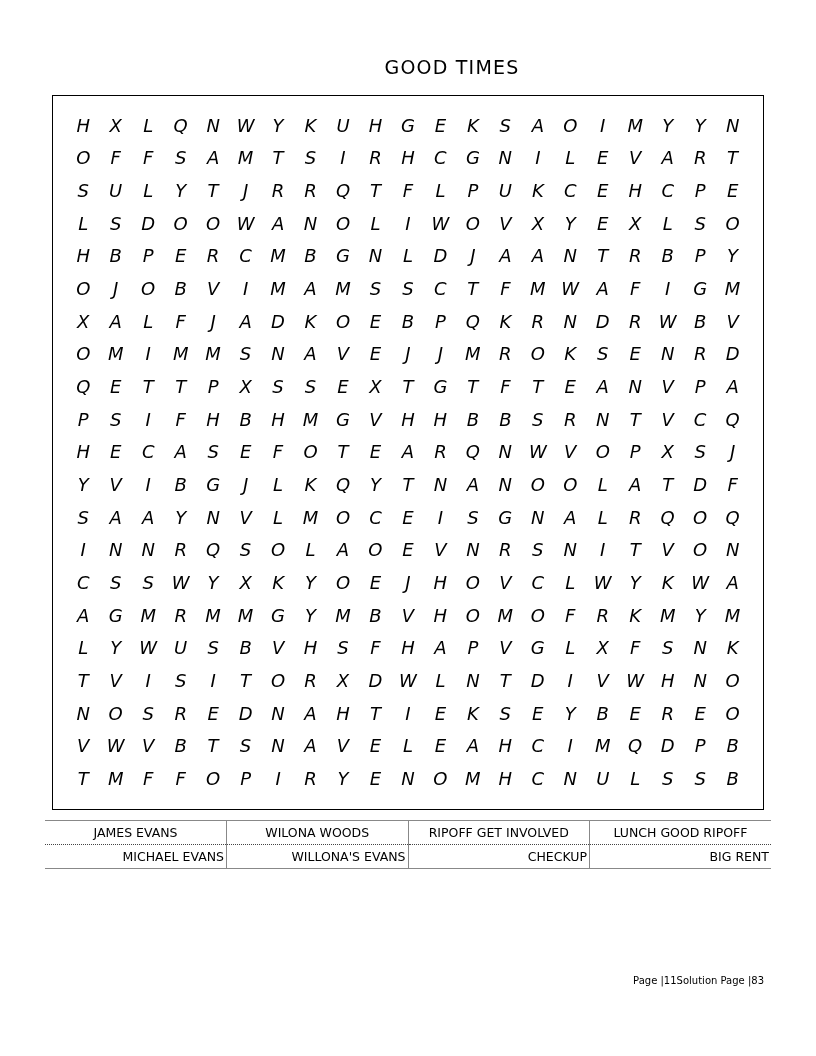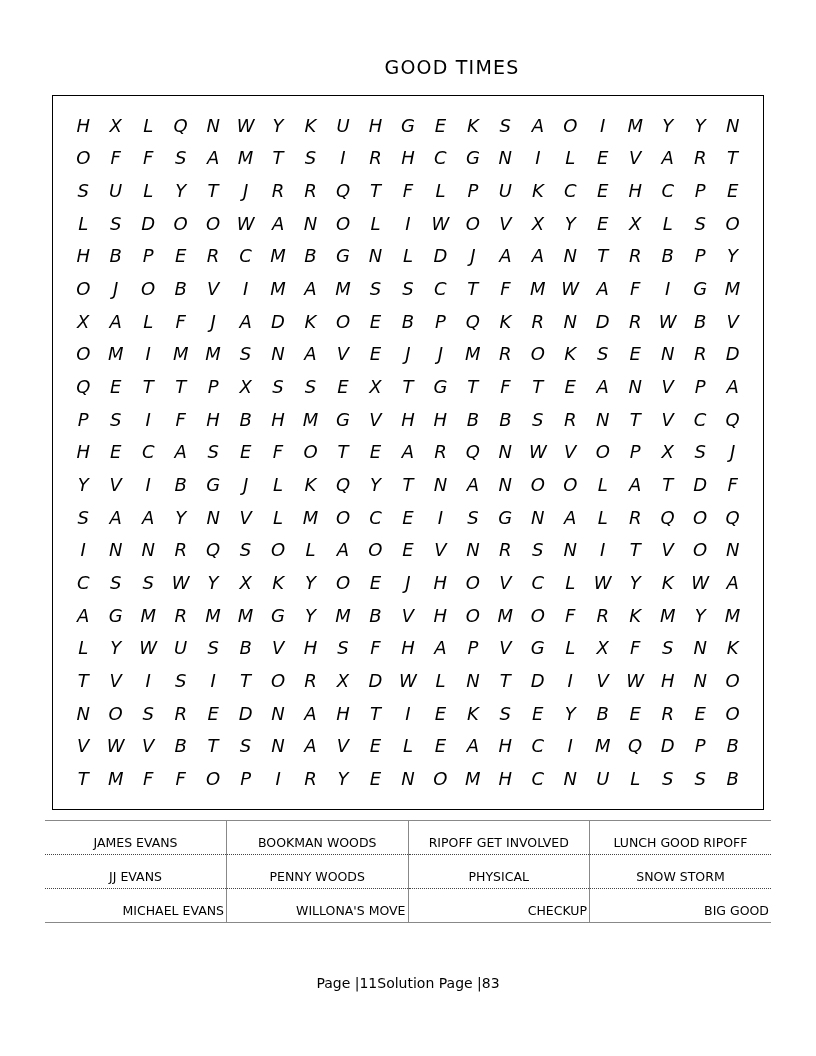--- a/index.html
+++ b/index.html
@@ -62,43 +62,43 @@
     left: 45px;
     top: 820px;
     width: 726px;
     border-collapse: collapse;
     table-layout: fixed;
   }
   .words-table td {
     text-align: center;
     font-size: 12.5px;
     font-family: "DejaVu Sans", sans-serif;
-    padding: 14px 2px 4px 2px;
+    padding: 4px 2px 4px 2px;
     border-bottom: 1px dotted #444;
     border-right: 1px solid #888;
     white-space: nowrap;
   }
   .words-table tr:first-child td {
     border-top: 1px solid #888;
   }
   .words-table td:last-child {
     border-right: none;
   }
   .words-table tr:last-child td {
     border-bottom: 1px solid #888;
     text-align: right;
   }
   .footer {
     position: absolute;
     left: 52px;
     top: 975px;
     width: 712px;
     display: flex;
-    justify-content: center;
-    font-size: 14px;
+    justify-content: flex-end;
+    font-size: 10px;
     font-family: "DejaVu Sans", sans-serif;
   }
 </style>
 </head>
 <body>
 
 <div class="page">
 
   <div class="puzzle-title">GOOD TIMES</div>
 
@@ -585,35 +585,29 @@
         <div class="grid-cell">S</div>
         <div class="grid-cell">S</div>
         <div class="grid-cell">B</div>
       </div>
     </div>
 
   <table class="words-table">
     <tbody>
         <tr>
           <td>JAMES EVANS</td>
-          <td>BOOKMAN WOODS</td>
+          <td>WILONA WOODS</td>
           <td>RIPOFF GET INVOLVED</td>
           <td>LUNCH GOOD RIPOFF</td>
         </tr>
         <tr>
-          <td>JJ EVANS</td>
-          <td>PENNY WOODS</td>
-          <td>PHYSICAL</td>
-          <td>SNOW STORM</td>
-        </tr>
-        <tr>
           <td>MICHAEL EVANS</td>
-          <td>WILLONA'S MOVE</td>
+          <td>WILLONA'S EVANS</td>
           <td>CHECKUP</td>
-          <td>BIG GOOD</td>
+          <td>BIG RENT</td>
         </tr>
       </tbody>
   </table>
 
   <div class="footer">
     <span>Page |11</span>
     <span>Solution Page |83</span>
   </div>
 
 </div>

